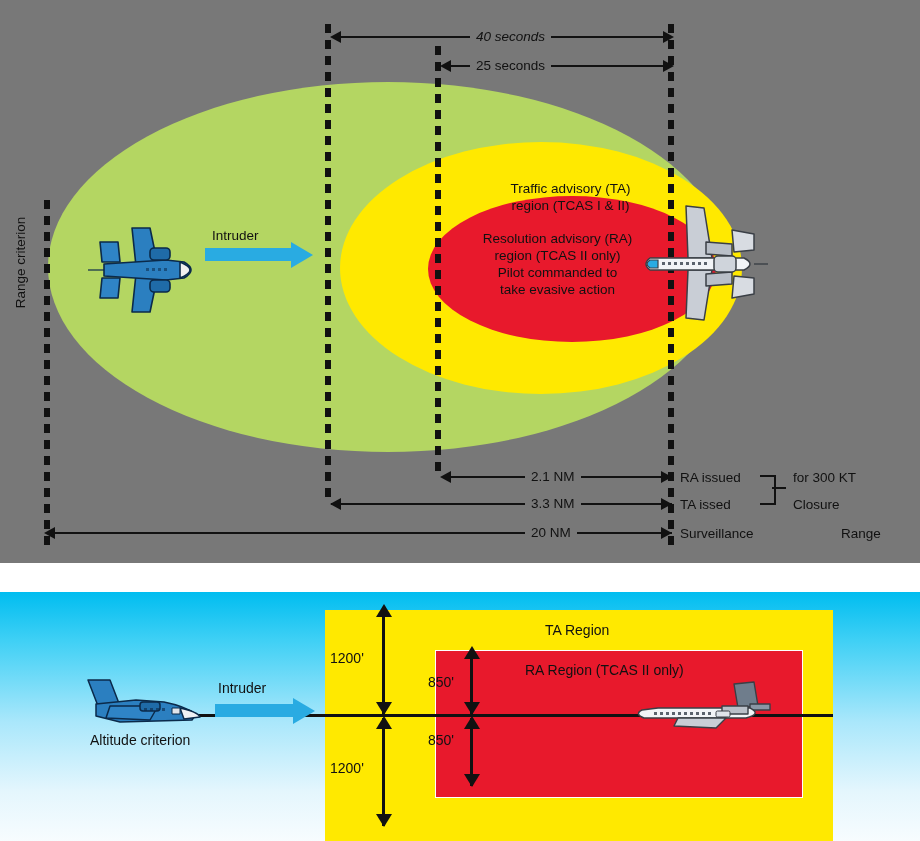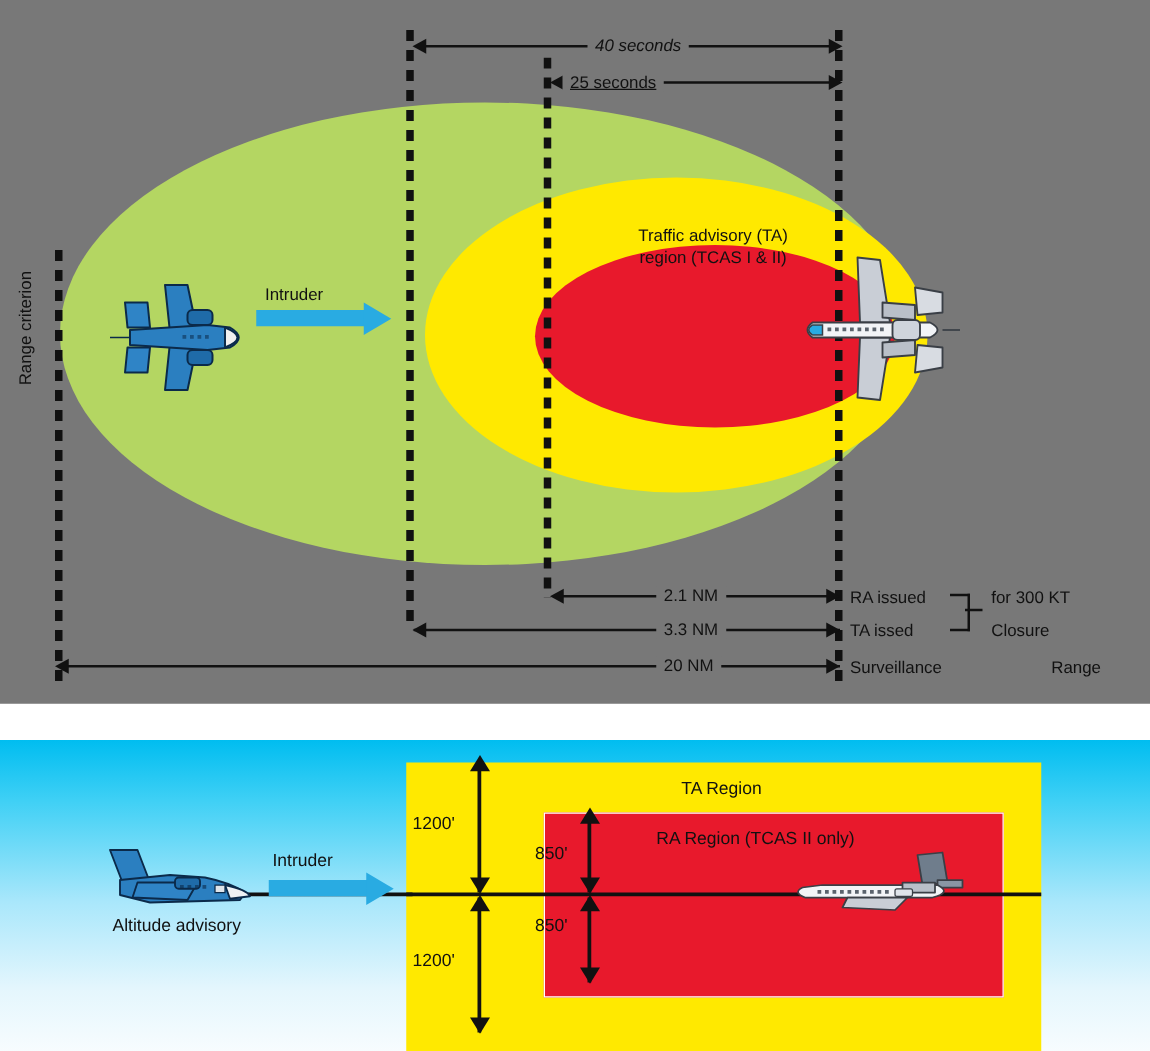--- a/index.html
+++ b/index.html
@@ -70,24 +70,28 @@
     <div class="vdash" style="left:668px; top:24px;  height:524px;"></div>
 
     <div class="hline" style="left:336px;top:36px;width:336px;"></div>
     <div class="arrowL" style="left:330px;top:31px;"></div>
     <div class="arrowR" style="left:663px;top:31px;"></div>
     <div class="dimtxt" style="left:470px;top:29px;font-style:italic;">40 seconds</div>
 
     <div class="hline" style="left:446px;top:65px;width:226px;"></div>
     <div class="arrowL" style="left:440px;top:60px;"></div>
     <div class="arrowR" style="left:663px;top:60px;"></div>
-    <div class="dimtxt" style="left:450px;top:58px;text-decoration:underline;">25 seconds</div>
+    <div class="dimtxt" style="left:470px;top:58px;">25 seconds</div>
 
     <div class="lbl c" style="left:468px;top:148px;width:205px;margin-top:32px;">Traffic advisory (TA)
 region (TCAS I &amp; II)</div>
+    <div class="lbl c" style="left:450px;top:230px;width:215px;">Resolution advisory (RA)
+region (TCAS II only)
+Pilot commanded to
+take evasive action</div>
 
     <div style="position:absolute;left:88px;top:220px;">
       <svg width="120" height="100" viewBox="0 0 120 100">
         <g stroke="#0b2a4a" stroke-width="1.6" stroke-linejoin="round">
 
           <path d="M44 8 L62 8 L70 46 L48 46 Z" fill="#2b7fc0"></path>
           <path d="M48 54 L70 54 L62 92 L44 92 Z" fill="#2b7fc0"></path>
 
           <path d="M12 22 L30 22 L32 42 L14 42 Z" fill="#2f84c6"></path>
           <path d="M14 58 L32 58 L30 78 L12 78 Z" fill="#2f84c6"></path>
@@ -221,21 +225,21 @@
         </g>
         <g fill="#0b2a4a" opacity="0.6">
           <rect x="64" y="36" width="3" height="3"></rect>
             <rect x="70" y="36" width="3" height="3"></rect>
           <rect x="76" y="36" width="3" height="3"></rect>
             <rect x="82" y="36" width="3" height="3"></rect>
         </g>
         <path d="M92 36 L100 36 L100 42 L92 42 Z" fill="#dfe4ea" stroke="#0b2a4a" stroke-width="1"></path>
       </svg>
     </div>
-    <div class="skylabel" style="left:90px;top:140px;">Altitude advisory</div>
+    <div class="skylabel" style="left:90px;top:140px;">Altitude criterion</div>
 
     <div style="position:absolute;left:215px;top:112px;">
       <div class="cyan-shaft" style="left:0;top:0;width:80px;"></div>
       <div class="cyan-head" style="left:78px;top:-6px;"></div>
     </div>
     <div class="skylabel" style="left:218px;top:88px;">Intruder</div>
 
     <div style="position:absolute;left:630px;top:88px;">
       <svg width="140" height="60" viewBox="0 0 140 60">
         <g stroke="#3a3f46" stroke-width="1.4" stroke-linejoin="round">

